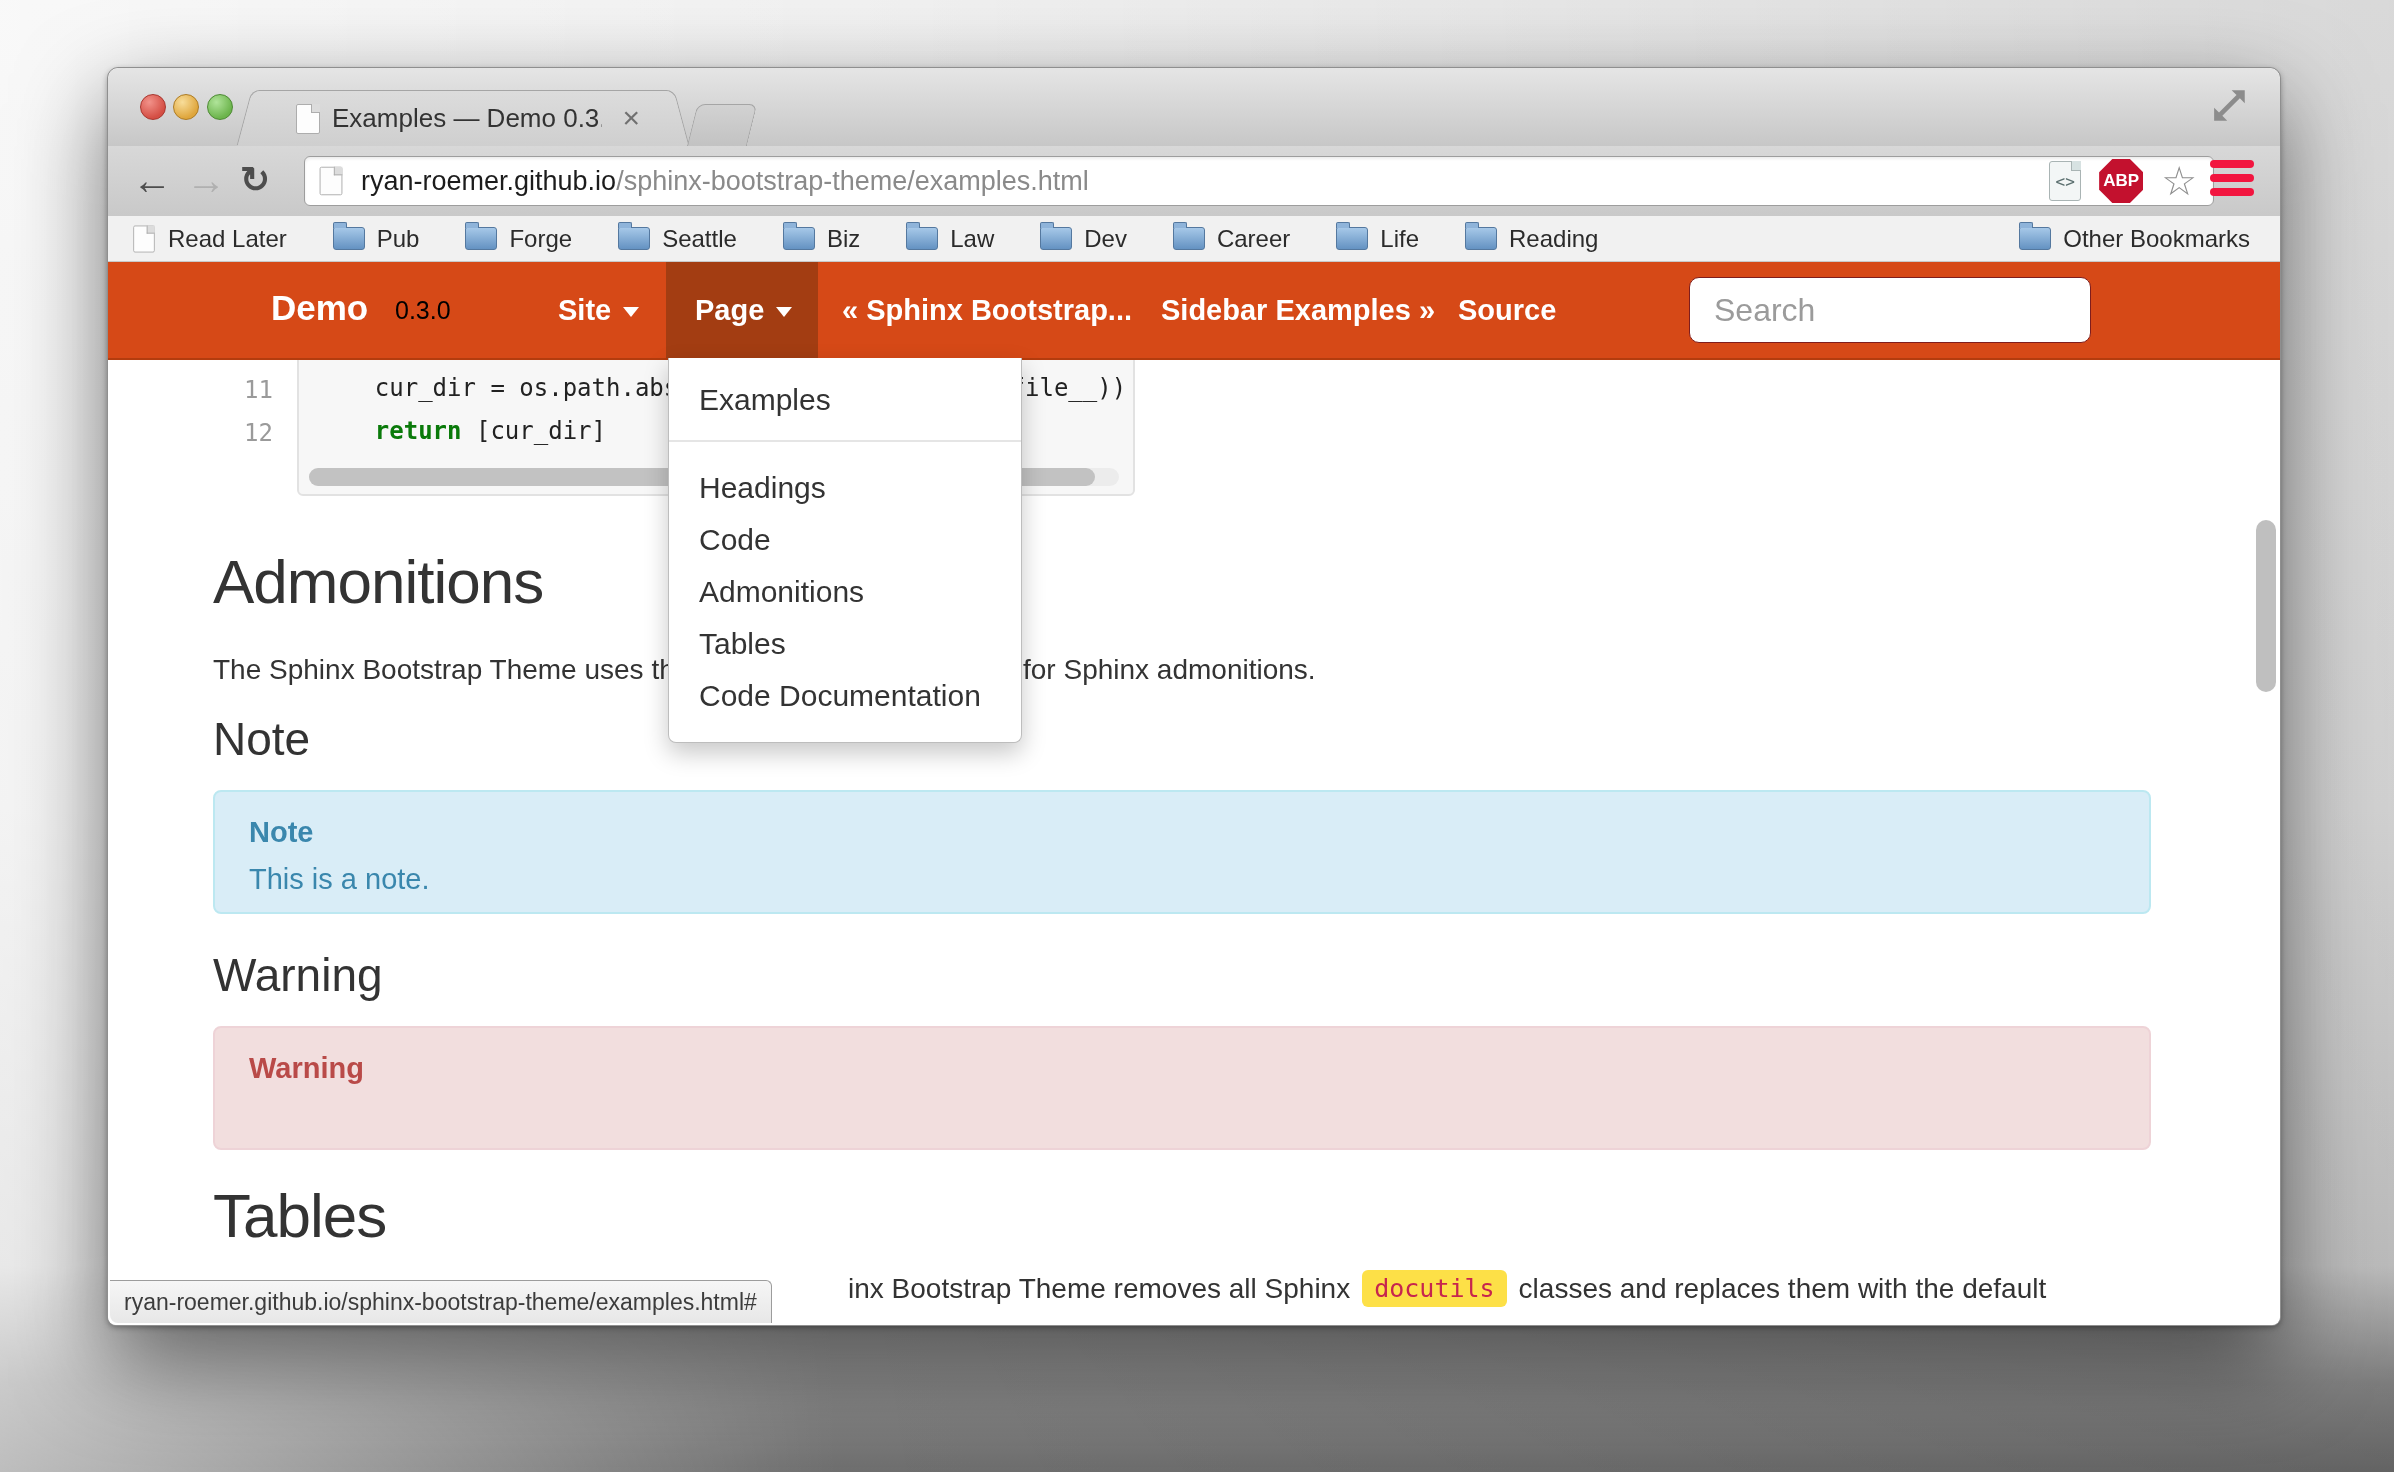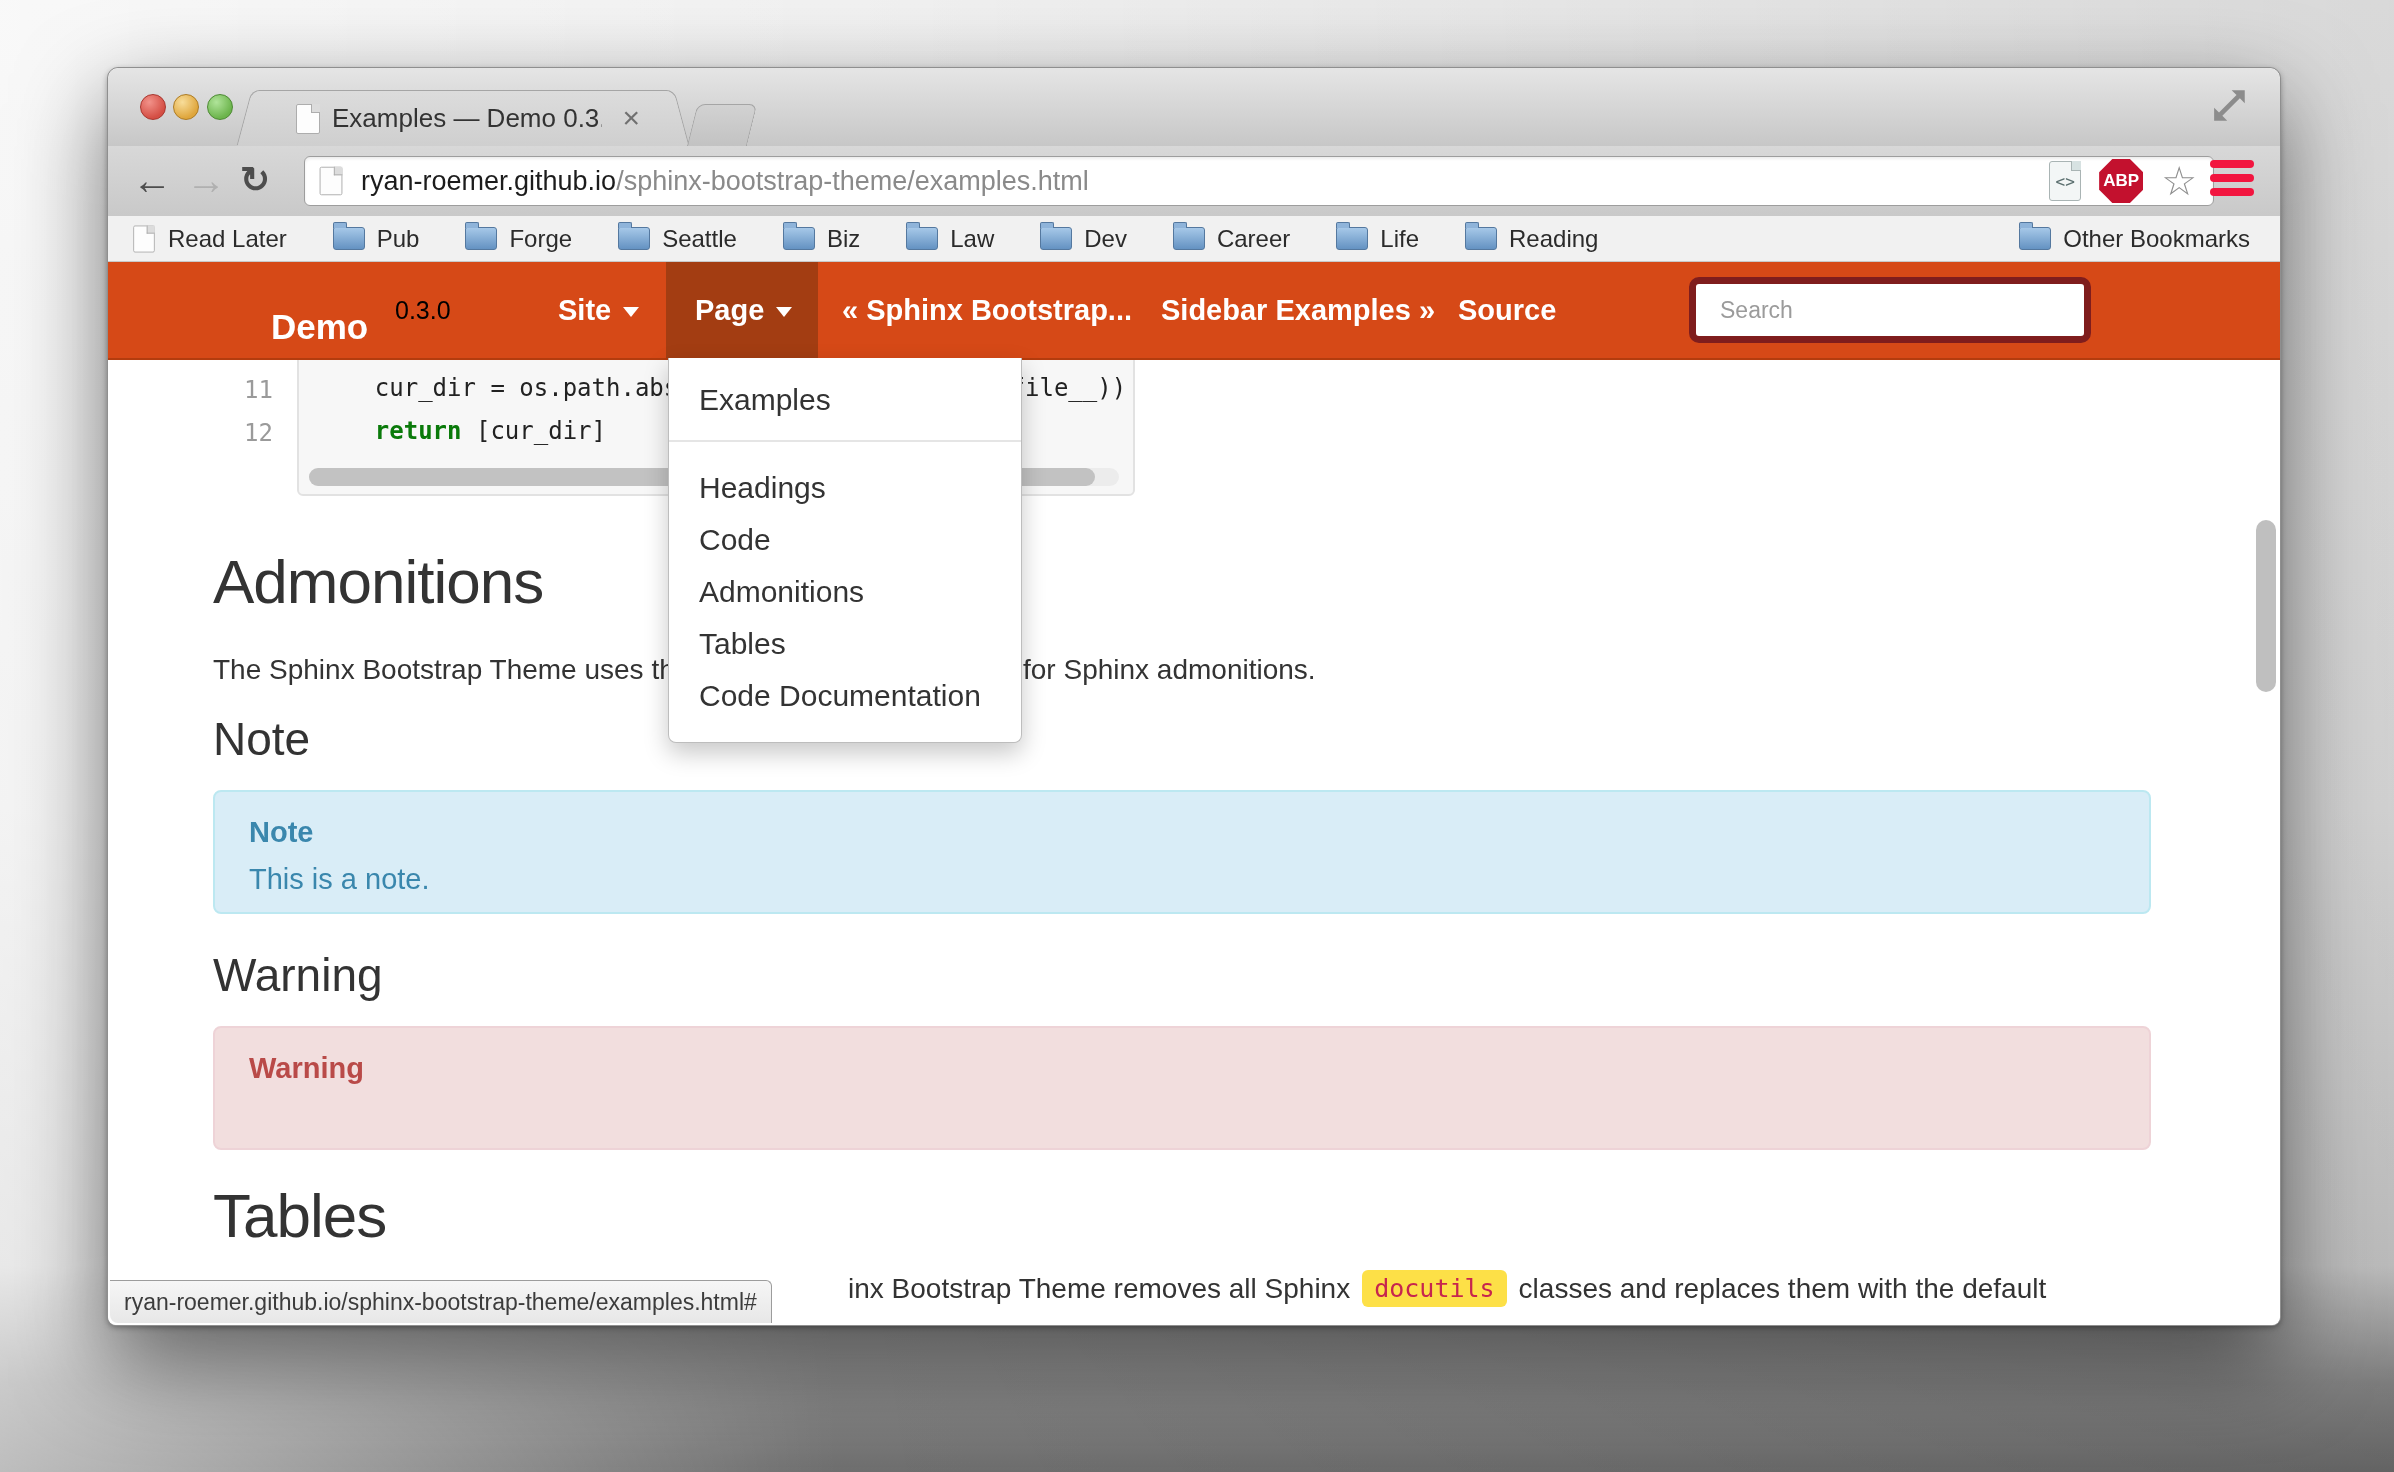--- a/index.html
+++ b/index.html
@@ -64,32 +64,32 @@
     display:flex;align-items:center;padding:0 24px;box-sizing:border-box;font-size:24px;color:#2b2b2b;}
   .bm{display:flex;align-items:center;gap:12px;margin-right:46px;white-space:nowrap;}
   .bm-other{margin-left:auto;margin-right:6px;}
   .folder-ic{width:30px;height:21px;background:linear-gradient(#a6c8e8,#6492c2);border:1px solid #54789f;border-radius:2px 3px 3px 3px;position:relative;flex:none;}
   .folder-ic::before{content:"";position:absolute;top:-6px;left:-1px;width:12px;height:5px;background:#8fb4da;border:1px solid #54789f;border-bottom:none;border-radius:2px 2px 0 0;}
   .bm .page-icon{transform:scale(.9);}
   
   .viewport{position:absolute;left:0;top:194px;width:100%;height:1063px;background:#fff;}
   
   .sbnav{position:absolute;left:0;top:0;width:100%;height:96px;background:#d64917;border-bottom:2px solid #b33c0e;z-index:5;}
-  .sbnav .brand{position:absolute;left:163px;top:26px;font-size:35px;font-weight:bold;color:#fff;margin-top:19px;}
+  .sbnav .brand{position:absolute;left:163px;top:26px;font-size:35px;font-weight:bold;color:#fff;}
   .sbnav .version{position:absolute;left:287px;top:34px;font-size:25px;color:#000000;}
   .navitem{position:absolute;top:32px;font-size:29px;font-weight:600;color:#fff;white-space:nowrap;}
   .ni-site{left:450px;}
   .page-active{position:absolute;left:558px;top:0;width:152px;height:96px;background:#a33d12;}
   .ni-page{left:29px;top:32px;position:absolute;font-size:29px;font-weight:600;color:#fff;}
   .ni-prev{left:734px;}
   .ni-next{left:1053px;}
   .ni-source{left:1350px;}
   .caret{display:inline-block;width:0;height:0;border-left:8px solid transparent;border-right:8px solid transparent;border-top:10px solid #fff;margin-left:12px;vertical-align:middle;}
-  .searchbox{position:absolute;left:1581px;top:15px;width:402px;height:66px;background:#fff;border:7px solid #7f1d1d;border-radius:10px;box-sizing:border-box;
-    font-size:23px;color:#333;padding:0 24px;font-family:"Liberation Sans",sans-serif;}
+  .searchbox{position:absolute;left:1581px;top:15px;width:402px;height:66px;background:#fff;border:1px solid #7f1d1d;border-radius:10px;box-sizing:border-box;
+    font-size:32px;color:#333;padding:0 24px;font-family:"Liberation Sans",sans-serif;}
   .searchbox::placeholder{color:#9b9b9b;}
   
   .dropdown{position:absolute;left:560px;top:96px;width:354px;background:#fff;border:1px solid #bdbdbd;border-top:none;
     border-radius:0 0 8px 8px;box-shadow:0 10px 24px rgba(0,0,0,.22);z-index:6;padding:16px 0 20px;box-sizing:border-box;}
   .dd-item{font-size:30px;color:#333;line-height:52px;padding:0 30px;white-space:nowrap;}
   .dd-divider{height:2px;background:#e5e5e5;margin:14px 0 20px;}
   
   .gutter{position:absolute;left:109px;top:64px;width:56px;text-align:right;z-index:1;
     font-family:"DejaVu Sans Mono",monospace;font-size:24px;line-height:43px;color:#9a9a9a;}
   .codebox{position:absolute;left:189px;top:54px;width:838px;height:180px;background:#f7f7f7;border:2px solid #e2e2e2;border-radius:6px;overflow:hidden;z-index:1;box-sizing:border-box;}

